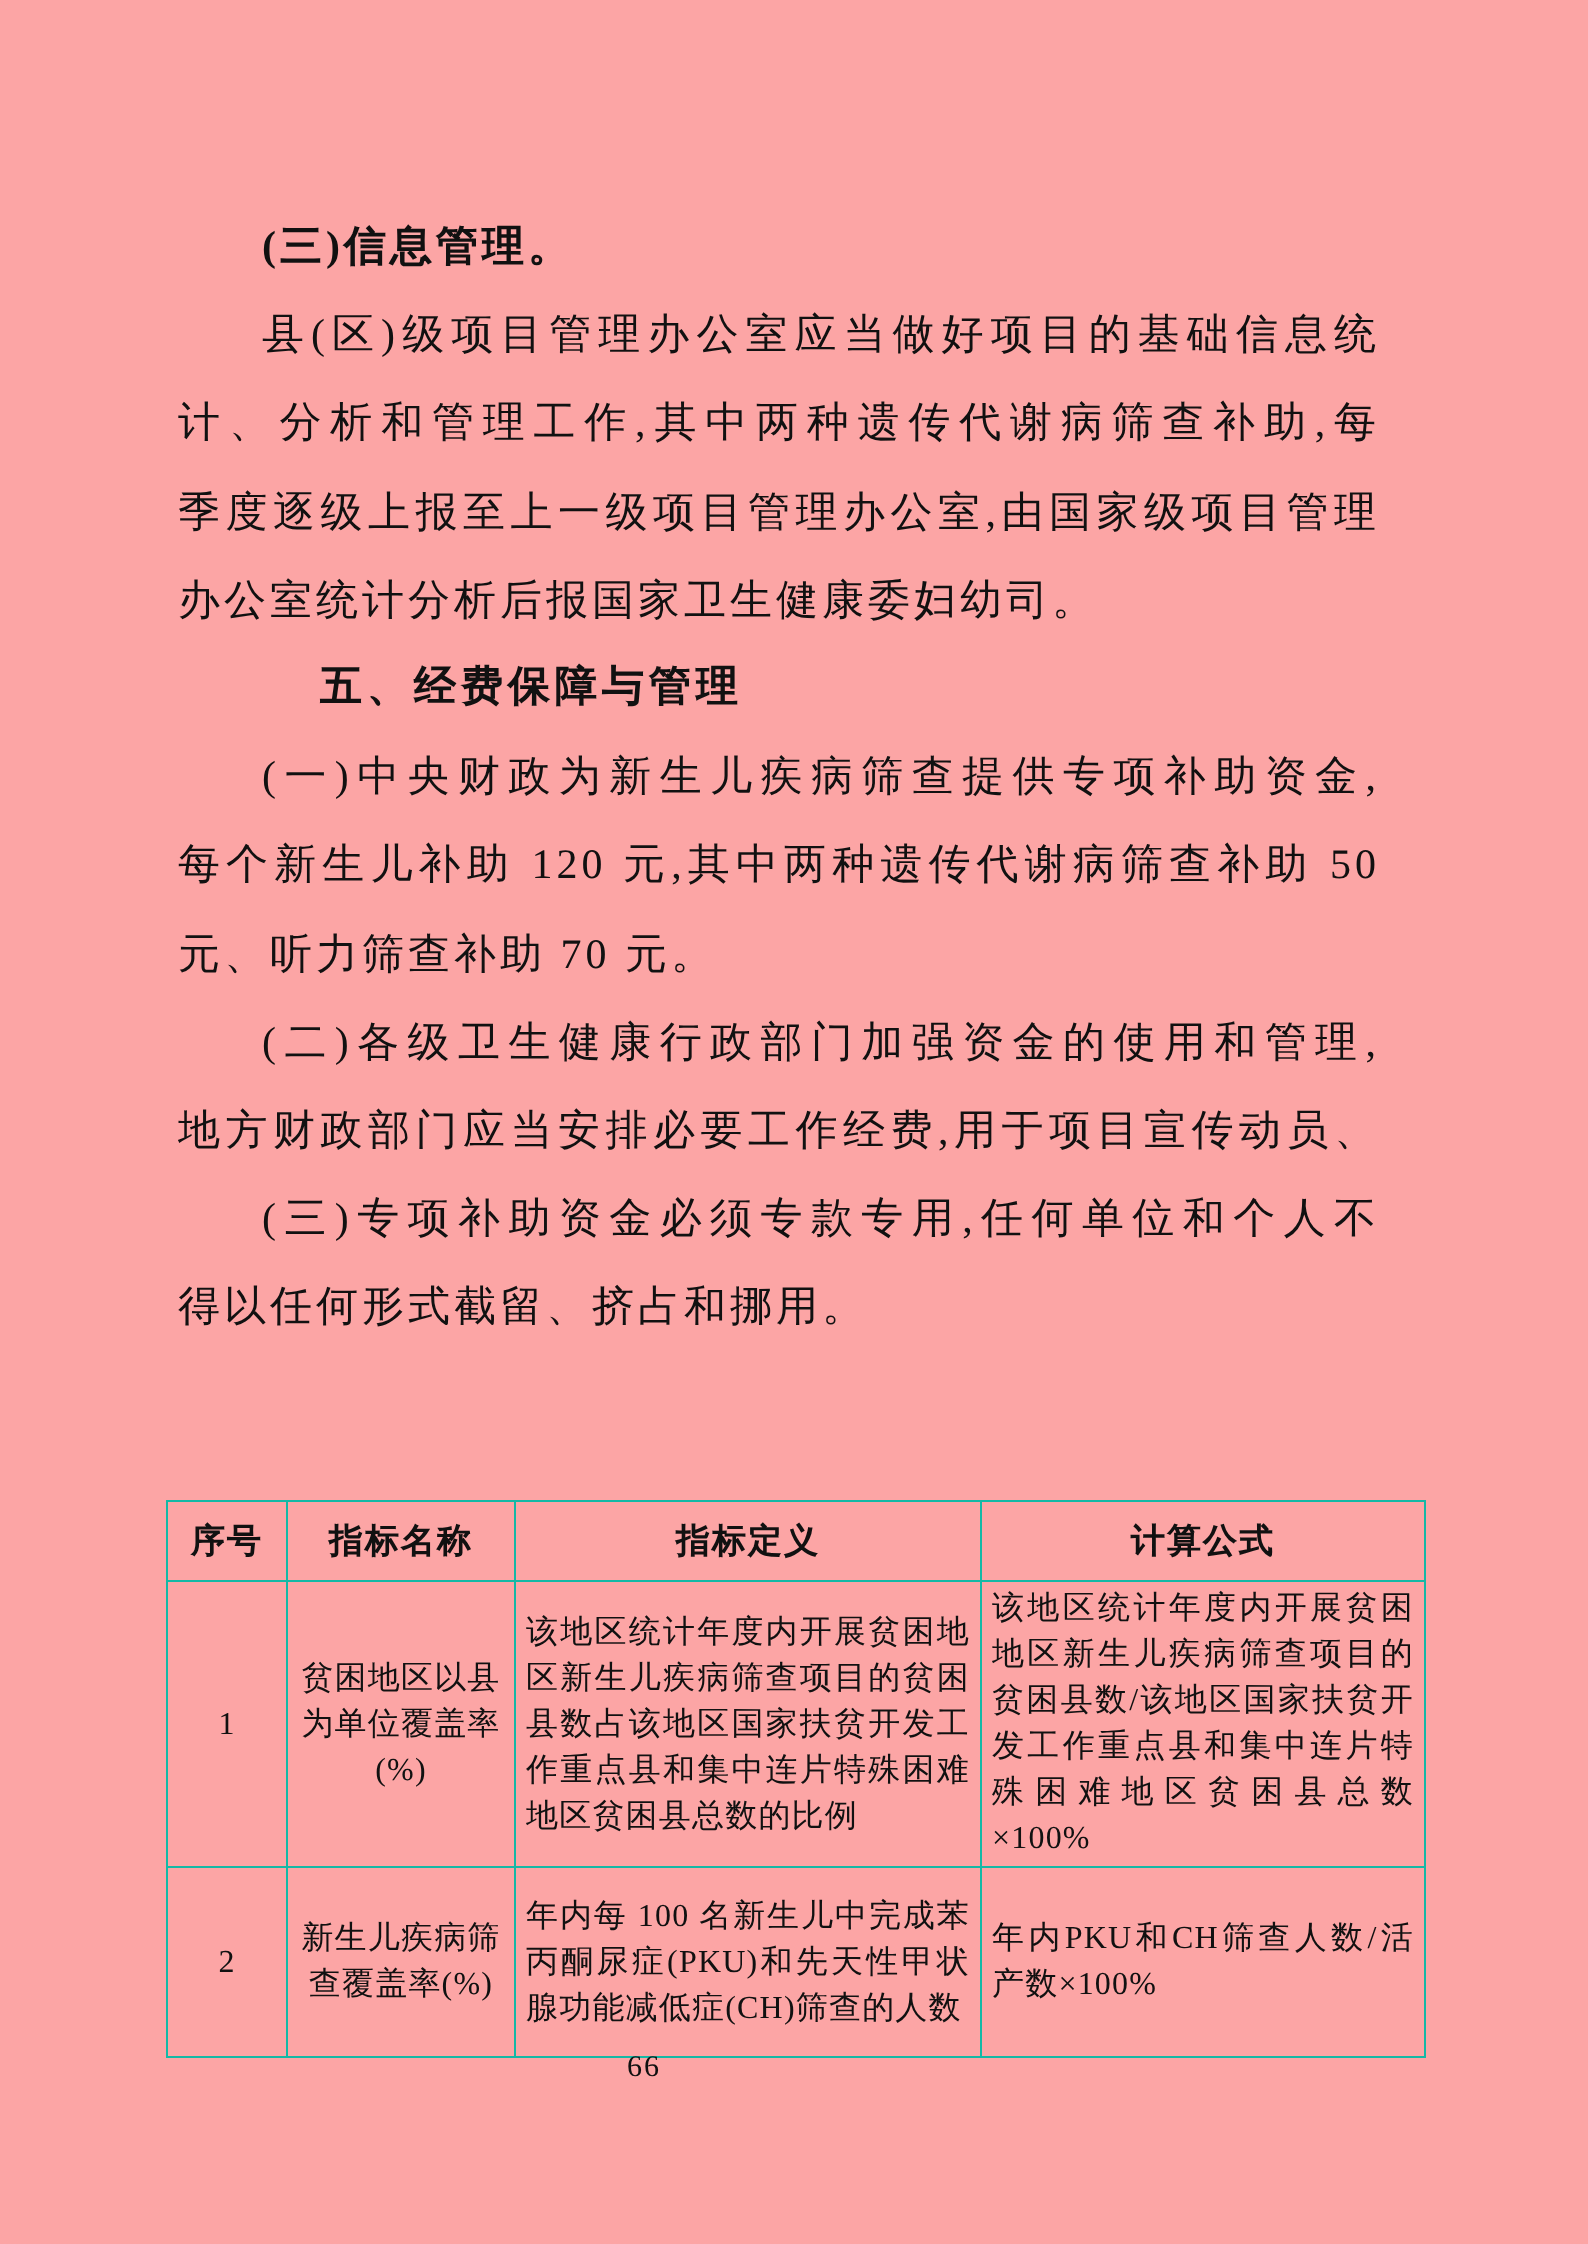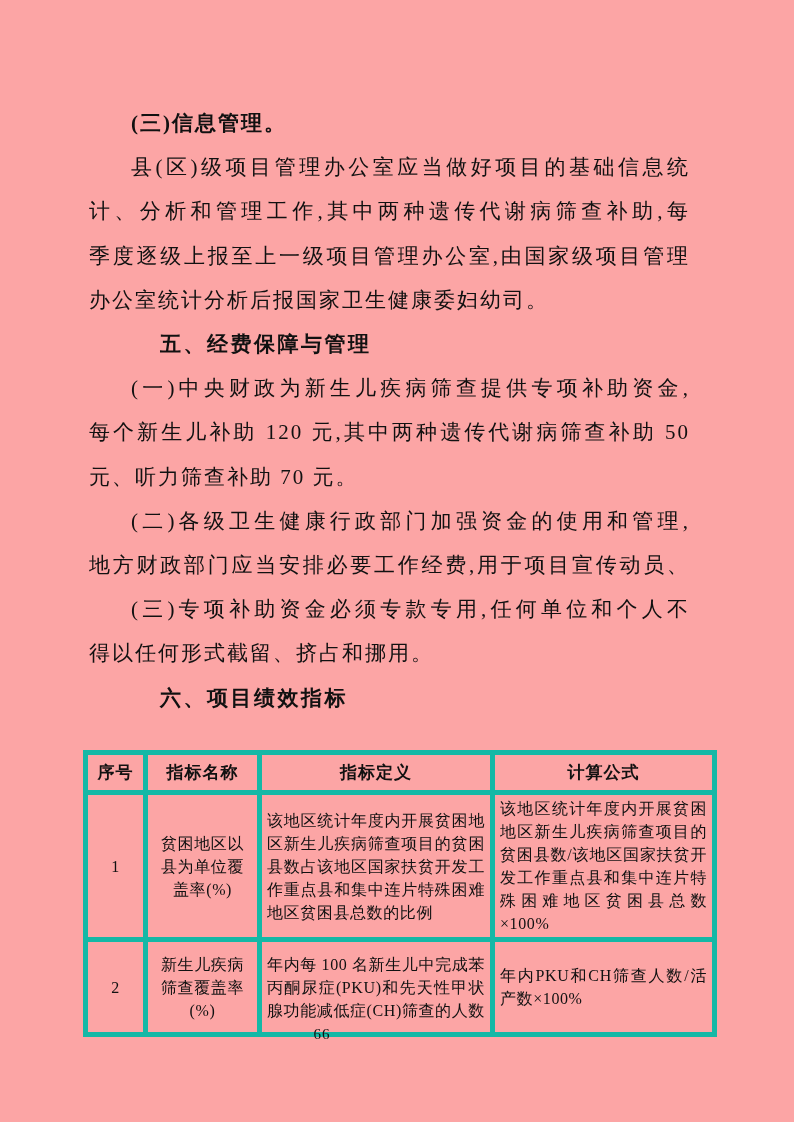--- a/index.html
+++ b/index.html
@@ -51,21 +51,21 @@
     top: 750px;
     width: 629px;
     border-collapse: collapse;
     table-layout: fixed;
     font-size: 16px;
     line-height: 23px;
     letter-spacing: 0.6px;
     color: #111111;
   }
   .perf-table th, .perf-table td {
-    border: 5px solid #14b8a6;
+    border: 1px solid #14b8a6;
     padding: 2px 5px;
     vertical-align: middle;
     overflow: hidden;
   }
   .perf-table thead th {
     height: 40px;
     font-size: 17px;
     font-weight: bold;
     text-align: center;
     letter-spacing: 1px;
@@ -109,23 +109,20 @@
         <div class="line final">元、听力筛查补助 70 元。</div>
       </div>
       <div class="para body">
         <div class="line indent">(二)各级卫生健康行政部门加强资金的使用和管理,</div>
         <div class="line">地方财政部门应当安排必要工作经费,用于项目宣传动员、</div>
       </div>
       <div class="para body">
         <div class="line indent">(三)专项补助资金必须专款专用,任何单位和个人不</div>
         <div class="line final">得以任何形式截留、挤占和挪用。</div>
       </div>
-      <div class="para heading-hei">
-        <div class="line final">六、项目绩效指标</div>
-      </div>
     </div>
 
   <table class="perf-table">
     <colgroup>
         <col style="width: 60px;">
         <col style="width: 114px;">
         <col style="width: 233px;">
         <col style="width: 222px;">
       </colgroup>
     <thead>

